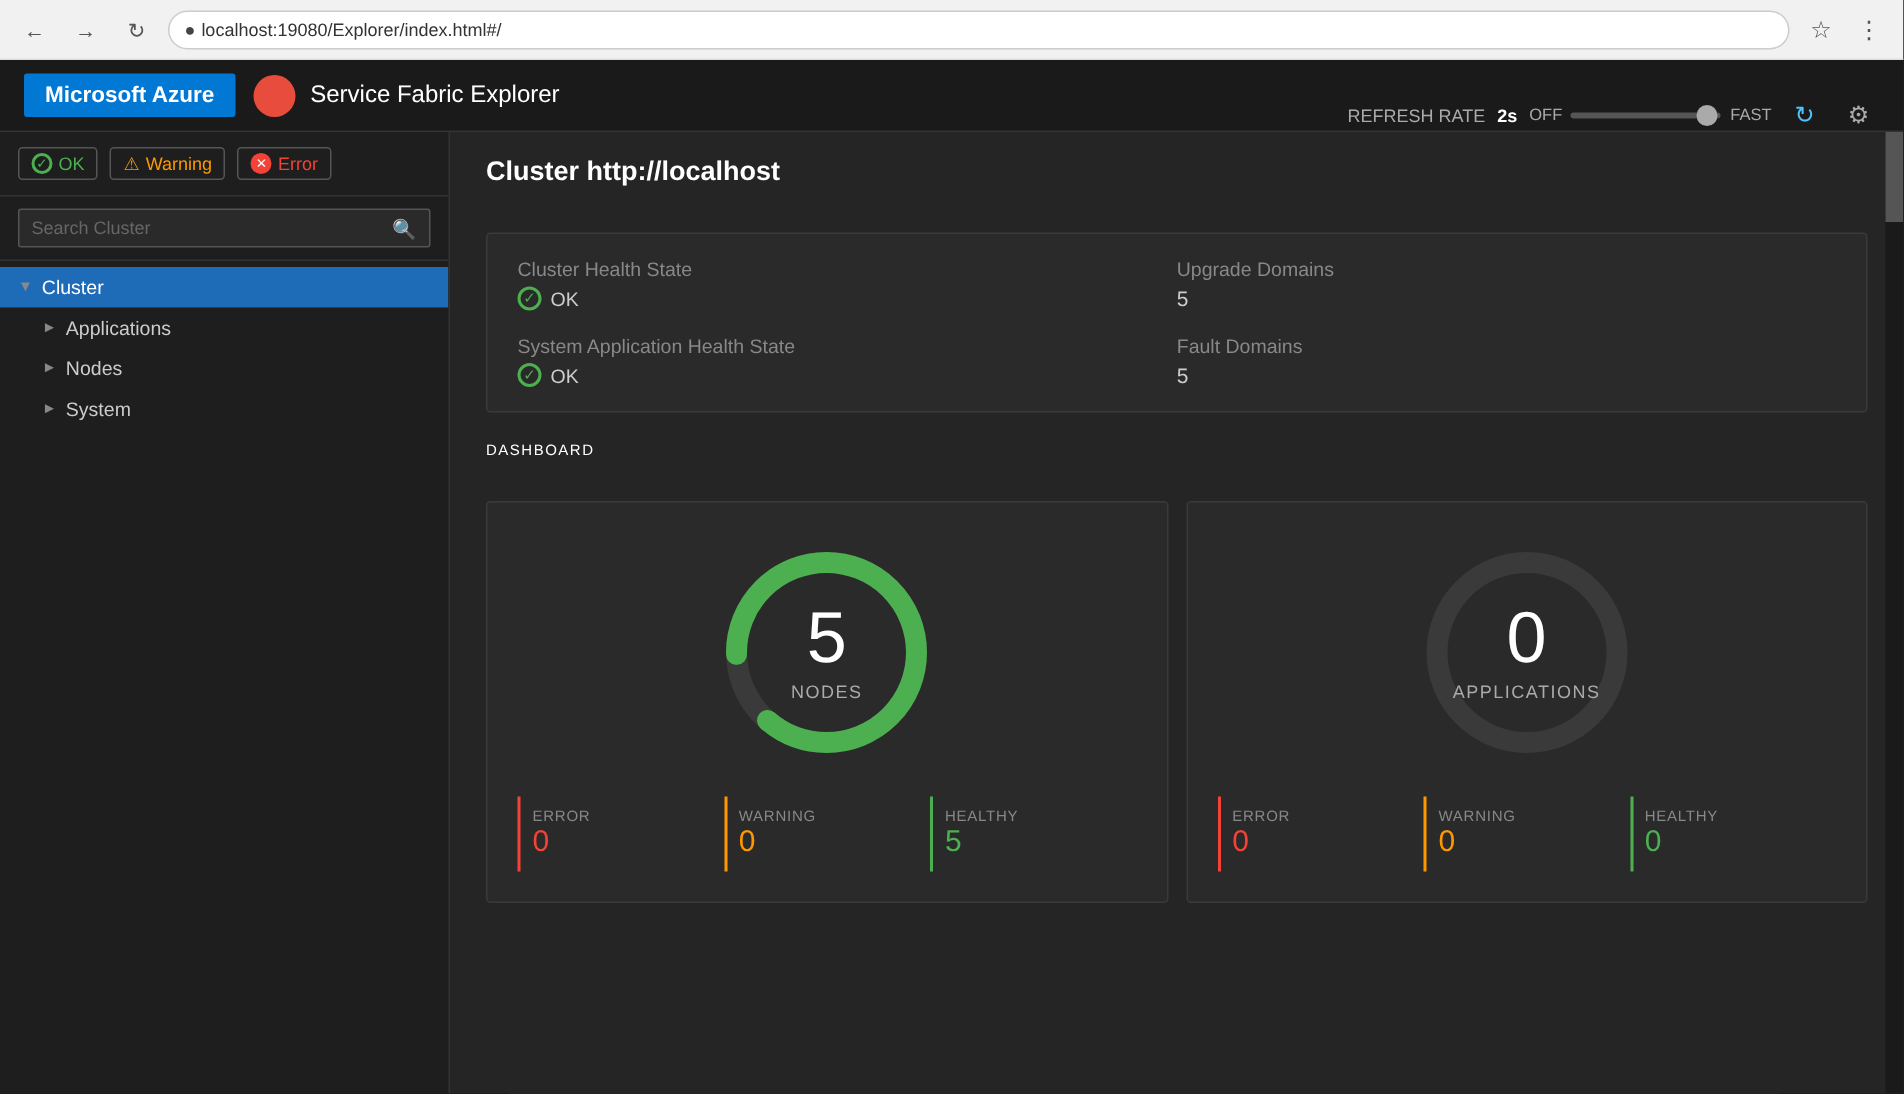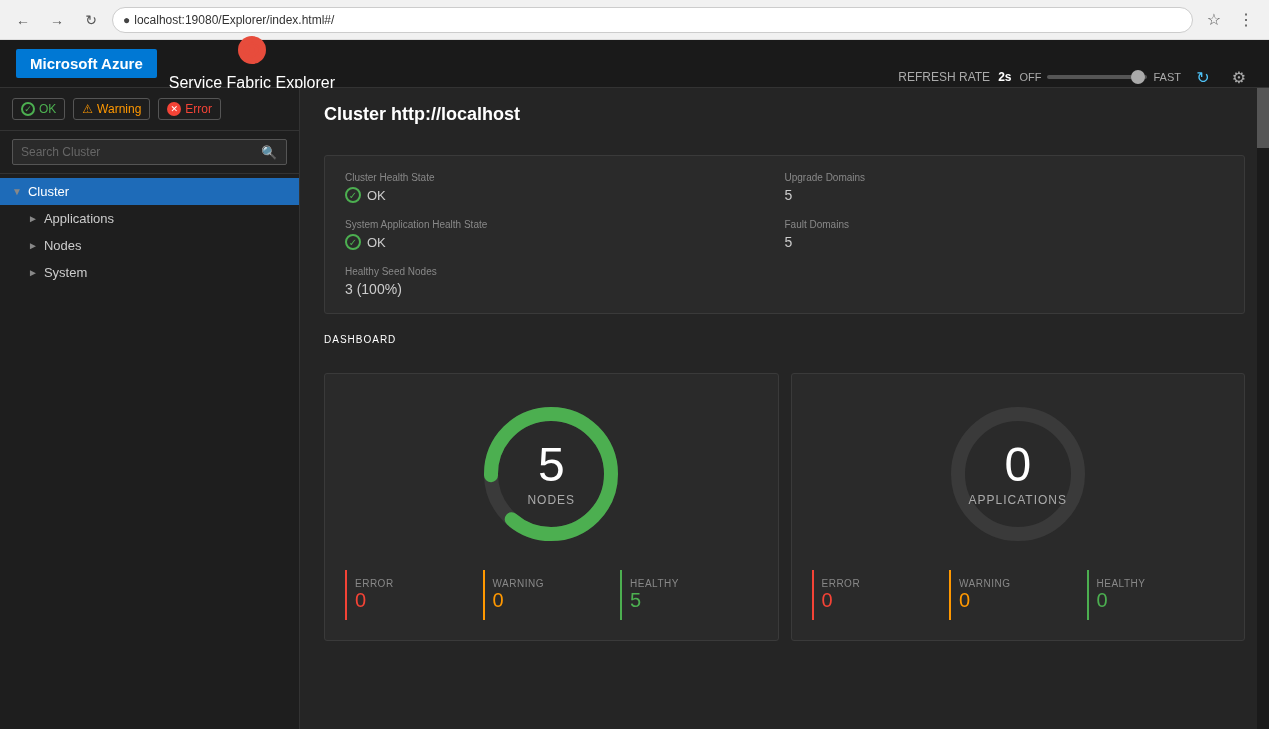--- a/index.html
+++ b/index.html
@@ -65,21 +65,21 @@
     }
     .brand-name {
       color: white;
       font-size: 15px;
       font-weight: 600;
       background: #0078d4;
       padding: 6px 14px;
       border-radius: 2px;
     }
     .app-title-container {
-      display: flex; align-items: center; gap: 10px; flex-direction: column;
+      display: flex; align-items: center; gap: 10px;
     }
     .app-logo {
       width: 28px; height: 28px;
       background: #e74c3c;
       border-radius: 50%;
       display: flex; align-items: center; justify-content: center;
       font-size: 14px;
     }
     .app-title {
       color: white;
@@ -264,21 +264,21 @@
       background: #2a2a2a;
       border: 1px solid #3a3a3a;
       border-radius: 3px;
       padding: 16px 20px;
       display: grid;
       grid-template-columns: 1fr 1fr;
       gap: 16px 0;
     }
     .ess-field label {
       display: block;
-      font-size: 10px;
+      font-size: 13px;
       color: #888;
       margin-bottom: 4px;
     }
     .ess-value {
       display: flex; align-items: center; gap: 6px;
       font-size: 13px; color: #ccc;
     }
     .ok-icon {
       width: 16px; height: 16px;
       border-radius: 50%;
@@ -509,24 +509,20 @@
               <div class="ok-icon">✓</div>
               <span>OK</span>
             </div>
           </div>
 
           <div class="ess-field">
             <label>Fault Domains</label>
             <div class="ess-number">5</div>
           </div>
 
-          <div class="ess-field">
-            <label>Healthy Seed Nodes</label>
-            <div class="ess-number">3 (100%)</div>
-          </div>
 
         </div>
       </div>
 
       <div class="dashboard-section">
         <div class="dashboard-title">DASHBOARD</div>
 
         <div class="dashboard-cards">
 
           <div class="dashboard-card">

